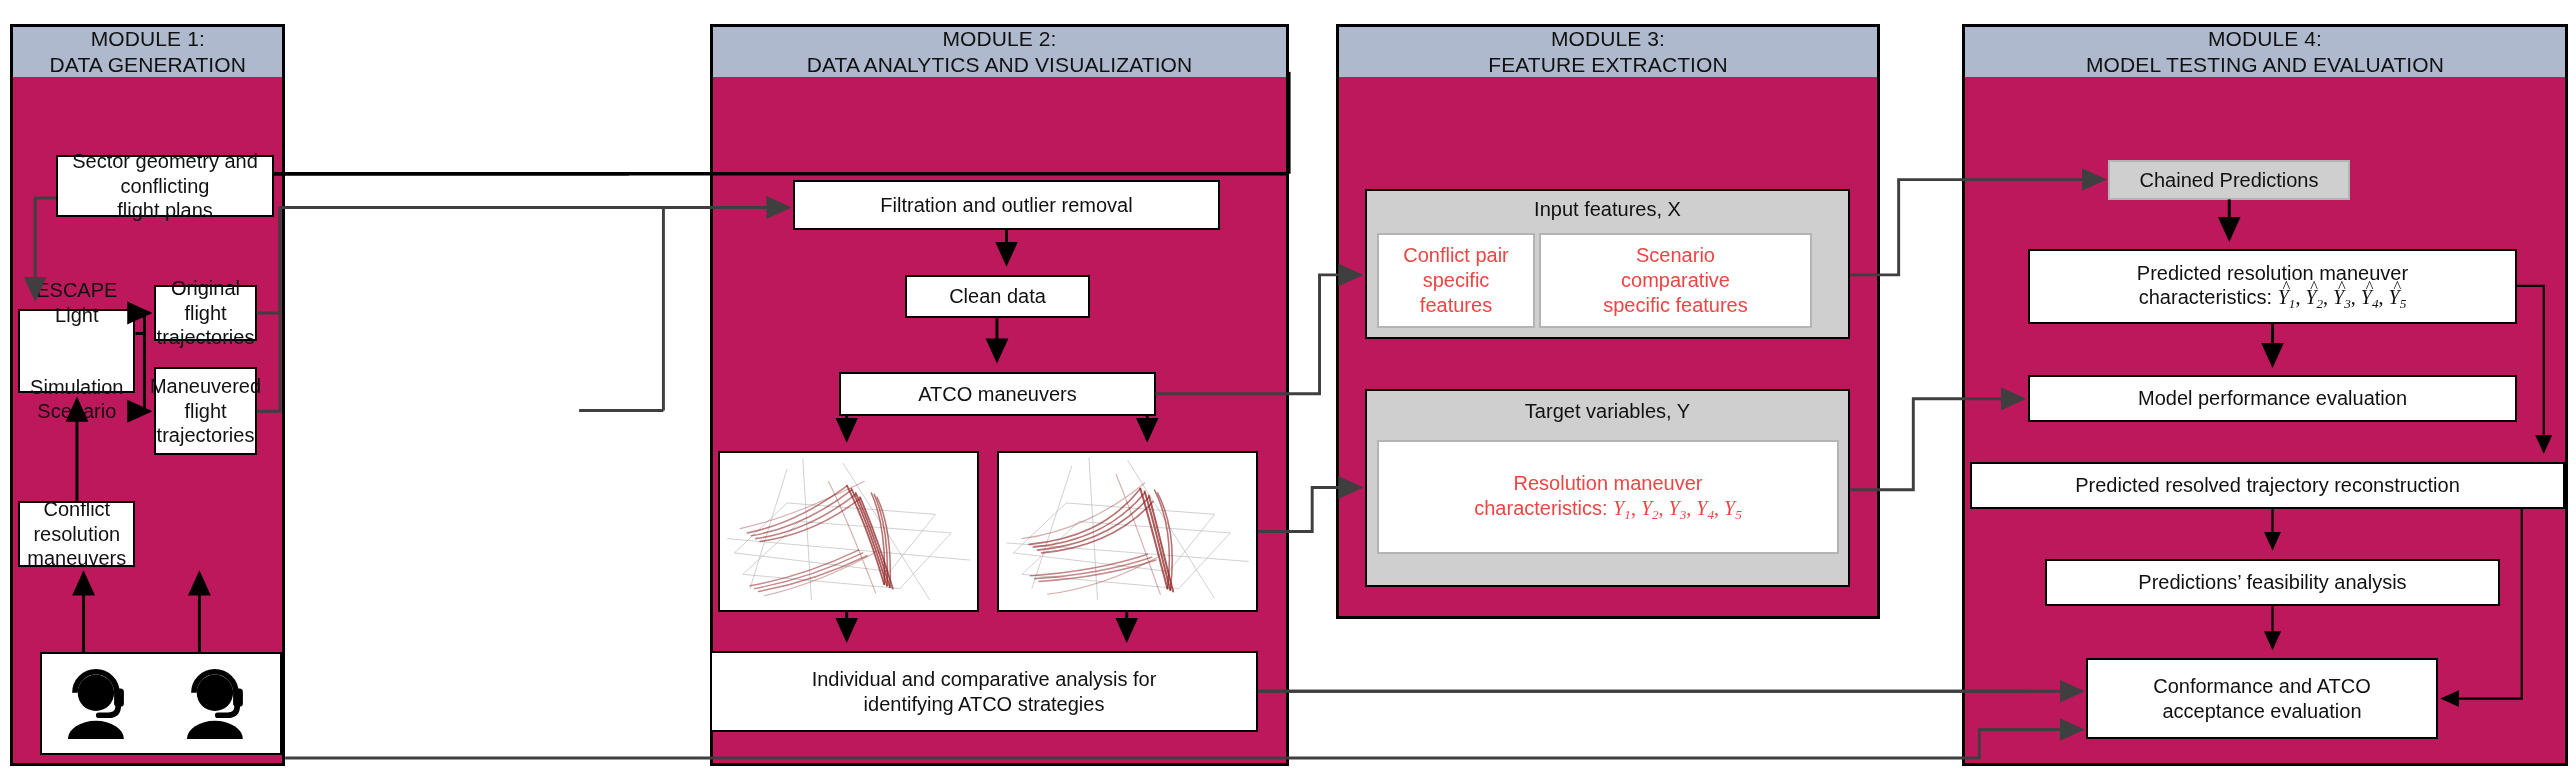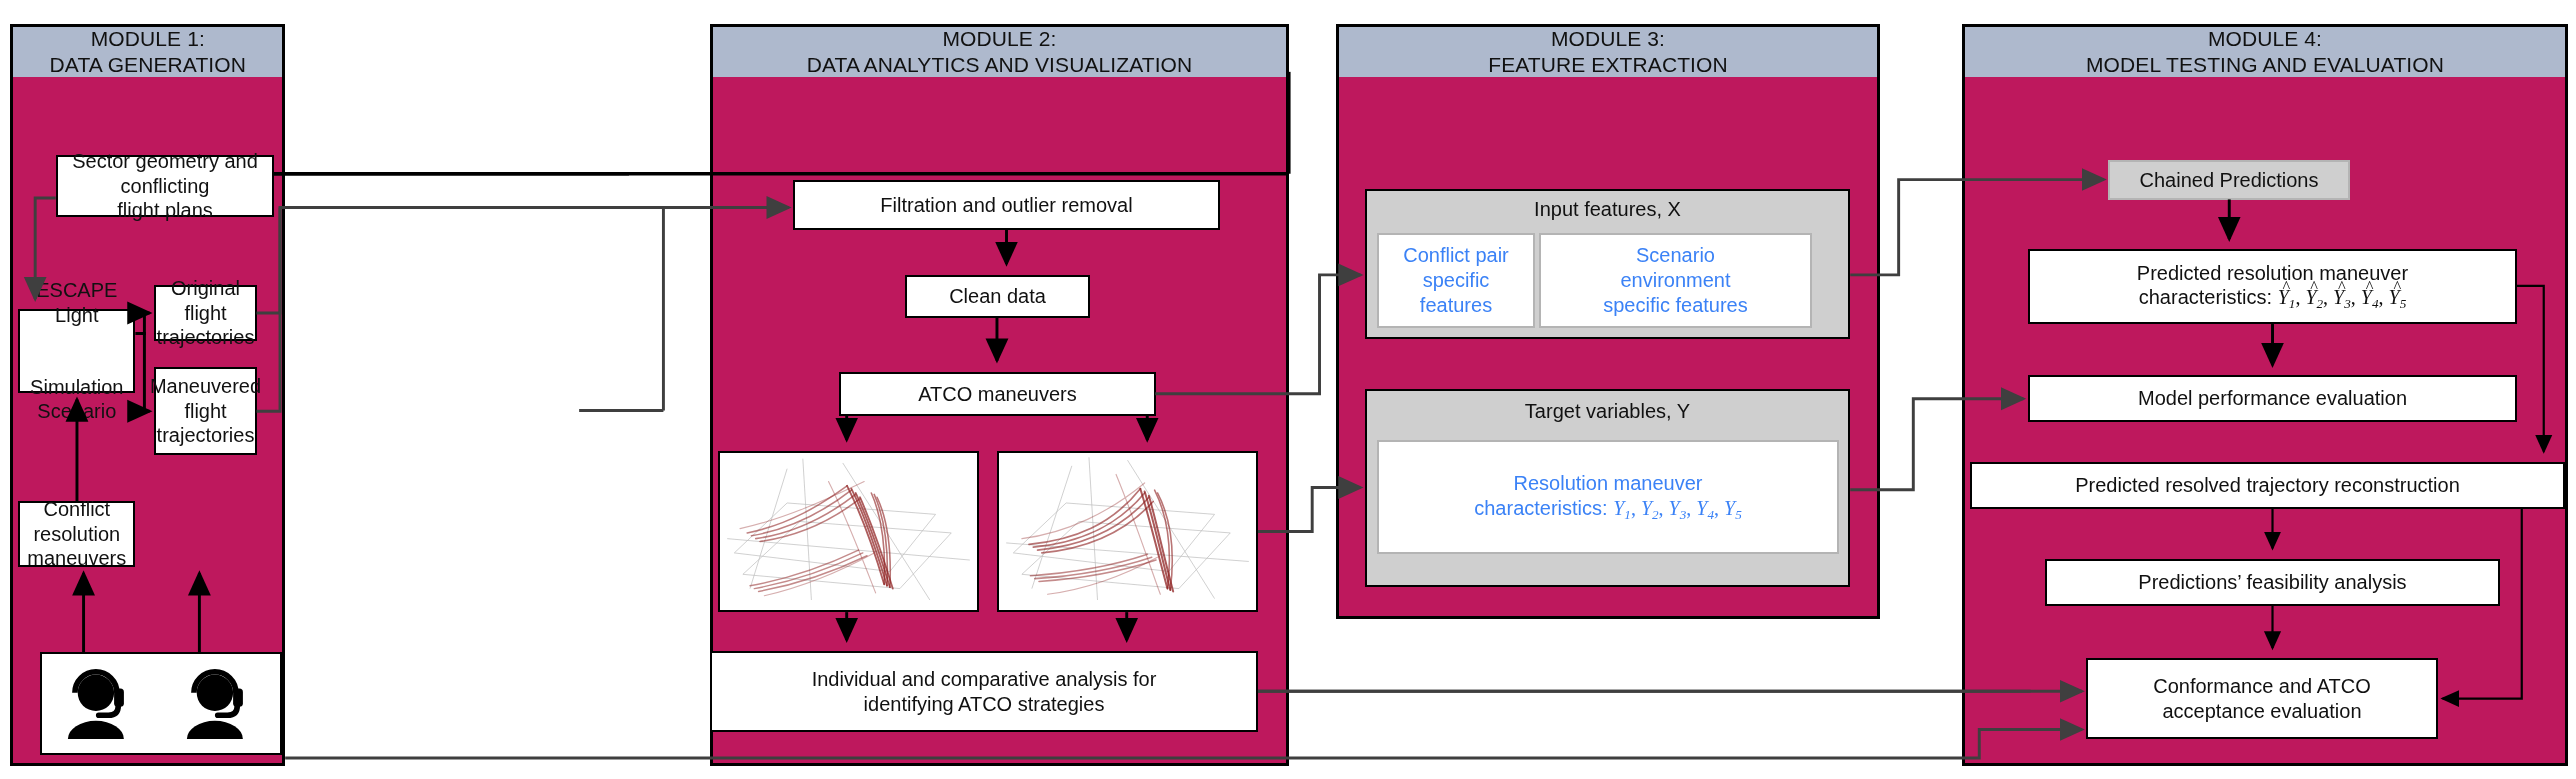--- a/index.html
+++ b/index.html
@@ -17,21 +17,21 @@
 
   
   .node{position:absolute;box-sizing:border-box;border:2.2px solid #000;background:#fff;
         display:flex;align-items:center;justify-content:center;text-align:center;
         font-size:20px;color:#111;line-height:1.22;padding:1.5px 4.4px;}
   .node.grayfill{background:#cfcfcf;border:2.2px solid #b4b4b4;}
   .panel{position:absolute;box-sizing:border-box;border:2.2px solid #000;background:#cfcfcf;}
   .panel-title{position:absolute;left:0;right:0;text-align:center;font-size:20px;color:#111;}
   .inner{position:absolute;box-sizing:border-box;border:2.2px solid #b4b4b4;background:#fff;
          display:flex;align-items:center;justify-content:center;text-align:center;
-         font-size:20px;color:#3b82f6;line-height:1.25;padding:0 4.4px;}
+         font-size:20px;color:#ef4444;line-height:1.25;padding:0 4.4px;}
 
   
   .mi{font-family:"Liberation Serif",serif;font-style:italic;}
   .sub{font-size:.66em;vertical-align:-0.28em;font-style:italic;}
   .hatwrap{position:relative;display:inline-block;}
   .hatwrap .hat{position:absolute;left:50%;transform:translateX(-52%);top:-0.52em;
                 font-style:normal;font-size:.82em;}
 
   
   svg.links{position:absolute;left:0;top:0;width:2576px;height:780px;pointer-events:none;}
@@ -219,21 +219,21 @@
   <div class="panel" style="left:1365px;top:189px;width:485px;height:150px;">
     <div class="panel-title" style="top:7.3px;">Input features, X</div>
   </div>
   <div class="inner" style="left:1377px;top:233px;width:158px;height:95px;flex-direction:column;">
     <span>Conflict pair</span>
     <span>specific</span>
     <span>features</span>
   </div>
   <div class="inner" style="left:1539px;top:233px;width:273px;height:95px;flex-direction:column;">
     <span>Scenario</span>
-    <span>environment</span>
+    <span>comparative</span>
     <span>specific features</span>
   </div>
 
   <div class="panel" style="left:1365px;top:389px;width:485px;height:198px;">
     <div class="panel-title" style="top:8.8px;">Target variables, Y</div>
   </div>
   <div class="inner" style="left:1377px;top:440px;width:462px;height:114px;flex-direction:column;">
     <span>Resolution maneuver</span>
     <span>
       <span>characteristics: </span><span class="mi" id="m3-vars"><span>Y<span class="sub">1</span></span><span style="font-style: normal;">, </span><span>Y<span class="sub">2</span></span><span style="font-style: normal;">, </span><span>Y<span class="sub">3</span></span><span style="font-style: normal;">, </span><span>Y<span class="sub">4</span></span><span style="font-style: normal;">, </span><span>Y<span class="sub">5</span></span></span>

